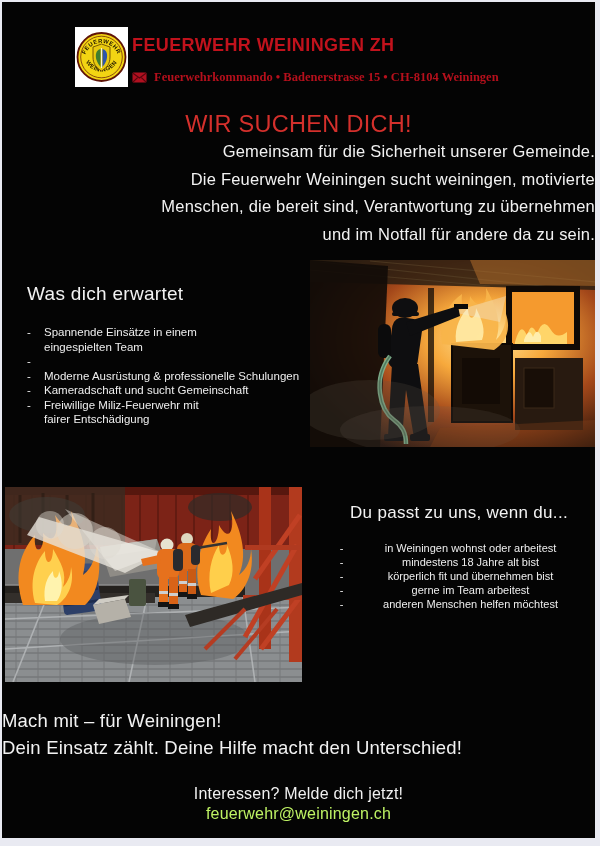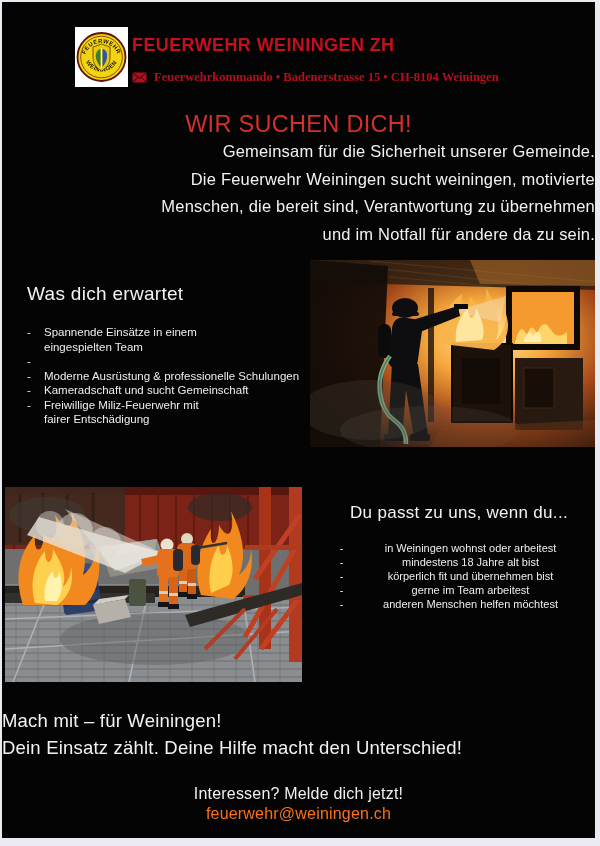--- a/index.html
+++ b/index.html
@@ -57,21 +57,21 @@
   .photo-top svg,.photo-bottom svg{display:block;width:100%;height:100%;}
   
   .closing{
     position:absolute;left:0;top:706px;width:100%;text-align:left;
     font-size:18.5px;line-height:26.5px;font-weight:500;color:#f2f2f2;letter-spacing:.2px;
   }
   .contact{
     position:absolute;left:0;top:782px;width:100%;text-align:center;
     font-size:16px;line-height:20px;font-weight:500;color:#f0f0f0;letter-spacing:.2px;
   }
-  .contact .email{color:#f97316;}
+  .contact .email{color:#bef264;}
 </style>
 </head>
 <body>
 
 <div class="stage">
   <div class="poster">
 
     <div class="logo-box">
       <svg viewBox="0 0 53 60">
         <rect width="53" height="60" fill="#ffffff"></rect>

